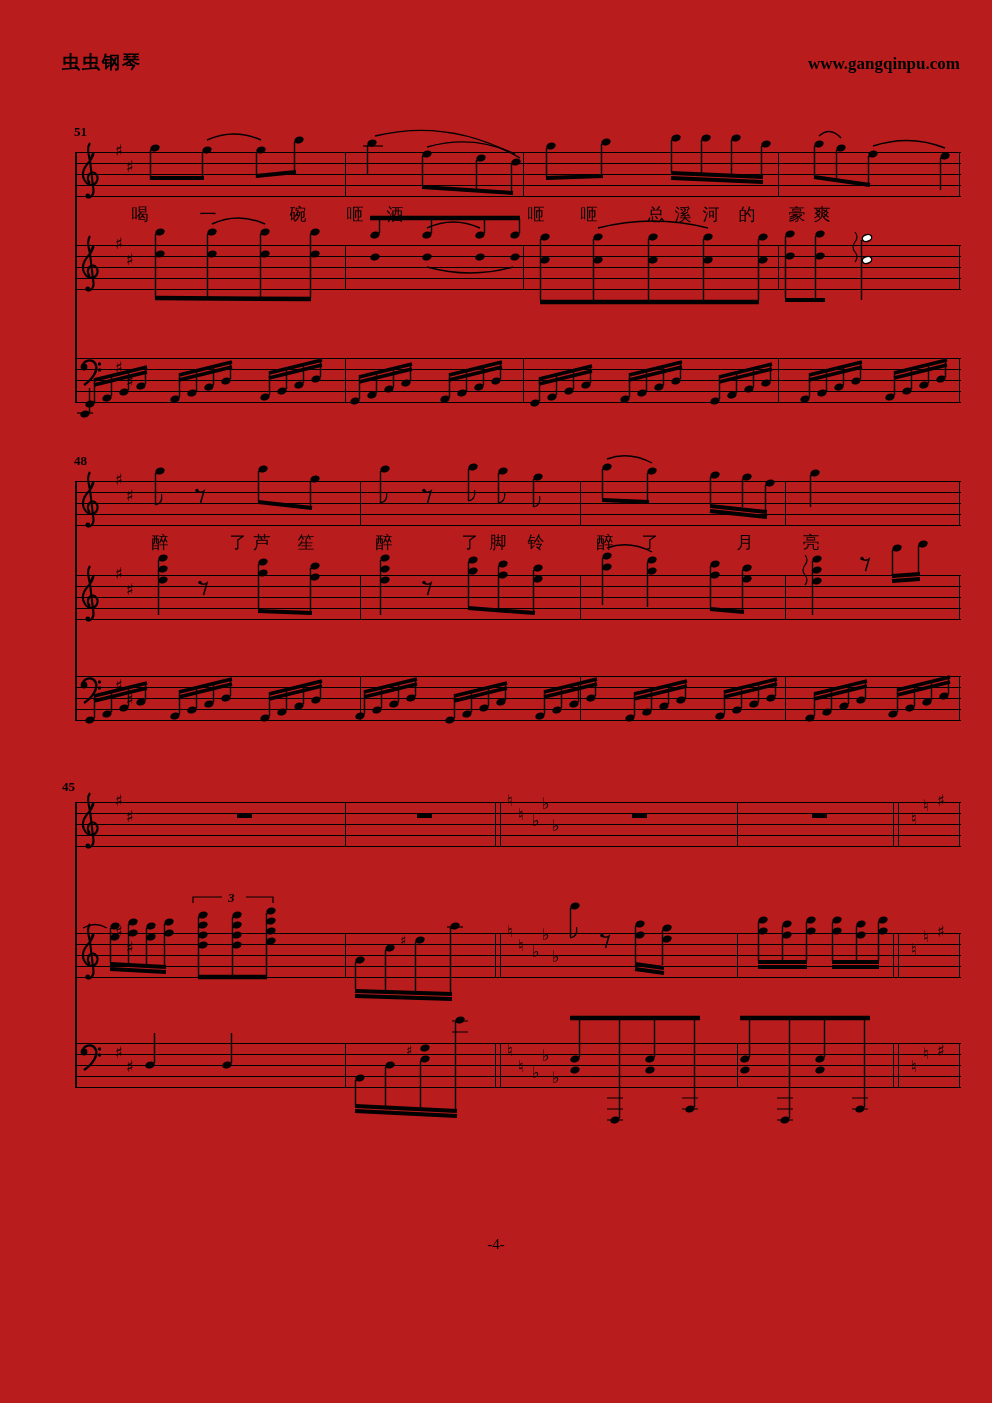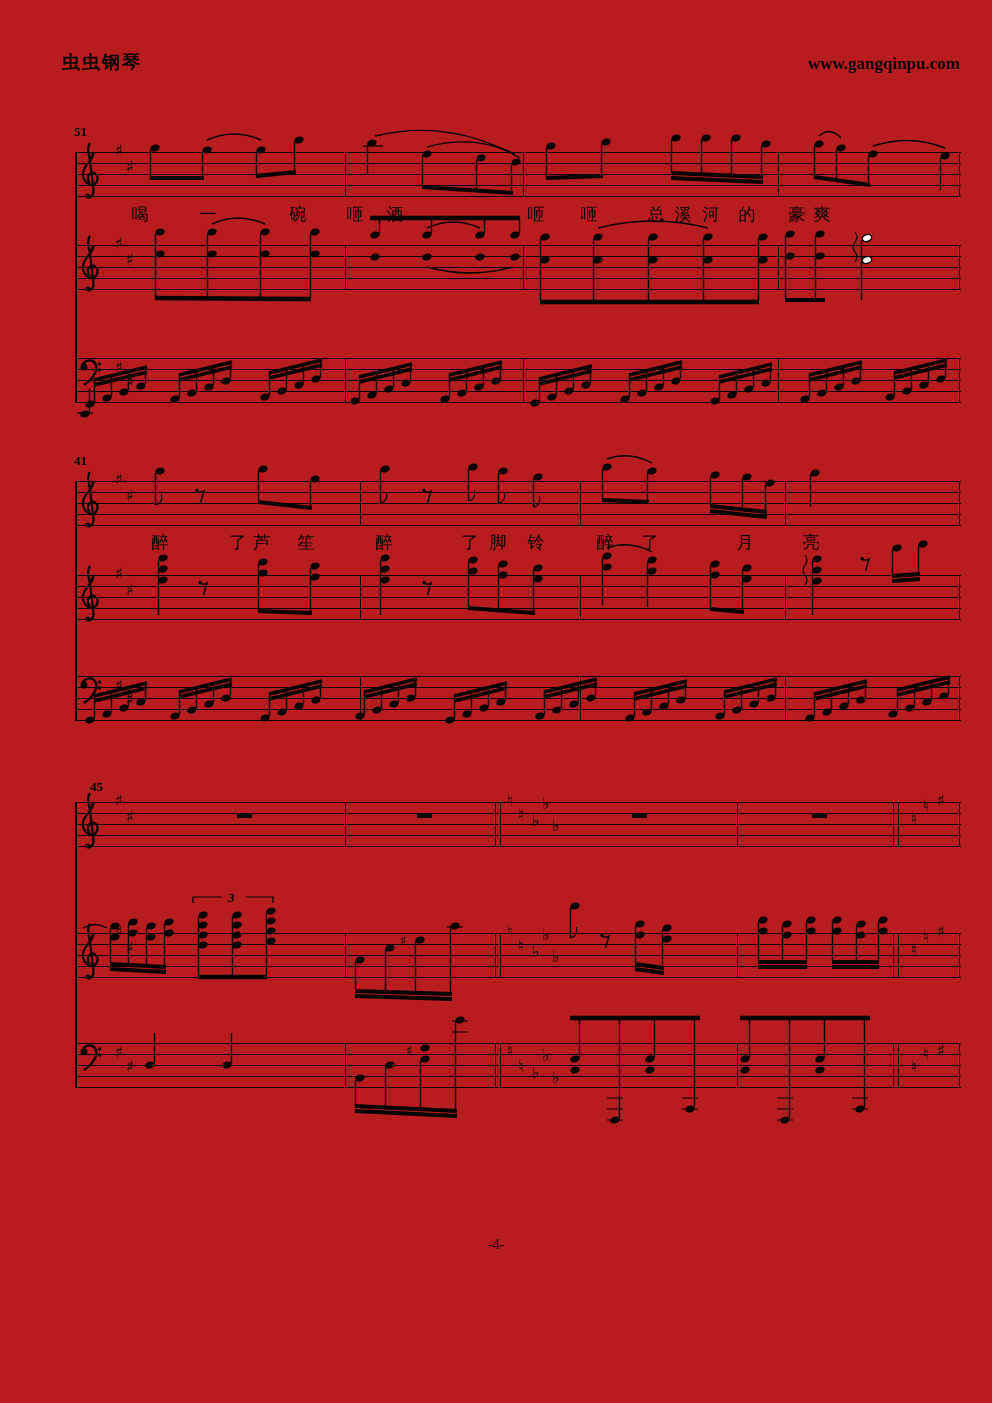--- a/index.html
+++ b/index.html
@@ -229,21 +229,21 @@
     <use href="#r16u" transform="translate(190,43)"></use>
       <use href="#r16u" transform="translate(280,47)"></use>
     <use href="#r16u" transform="translate(370,45)"></use>
       <use href="#r16u" transform="translate(460,49)"></use>
     <use href="#r16u" transform="translate(550,45)"></use>
       <use href="#r16u" transform="translate(640,47)"></use>
     <use href="#r16u" transform="translate(730,45)"></use>
       <use href="#r16u" transform="translate(815,43)"></use>
   </svg>
 
-  <div class="mnum" style="left:74px;top:453px">41</div>
+  <div class="mnum" style="left:74px;top:453px">48</div>
   <div class="sysline" style="top:481px;height:240px"></div>
 
   <div class="staff" style="top:481px">
     <svg class="clef" style="left:2px;top:-12px" width="26" height="64" viewBox="0 0 26 64">
         <use href="#tclef"></use>
       </svg>
     <span class="acc" style="left:40px;top:-9px">♯</span>
     <span class="acc" style="left:51px;top:7px">♯</span>
     <div class="bar" style="left:285px"></div>
     <div class="bar" style="left:505px"></div>
@@ -376,21 +376,21 @@
     <use href="#r16u" transform="translate(190,46)"></use>
       <use href="#r16u" transform="translate(285,44)"></use>
     <use href="#r16u" transform="translate(375,48)"></use>
       <use href="#r16u" transform="translate(465,44)"></use>
     <use href="#r16u" transform="translate(555,46)"></use>
       <use href="#r16u" transform="translate(645,44)"></use>
     <use href="#r16u" transform="translate(735,46)"></use>
       <use href="#r16u" transform="translate(818,42)"></use>
   </svg>
 
-  <div class="mnum" style="left:90px;top:779px">45</div>
+  <div class="mnum" style="left:62px;top:779px">45</div>
   <div class="sysline" style="top:802px;height:286px"></div>
 
   <div class="staff" style="top:802px">
     <svg class="clef" style="left:2px;top:-12px" width="26" height="64" viewBox="0 0 26 64">
         <use href="#tclef"></use>
       </svg>
     <span class="acc" style="left:40px;top:-9px">♯</span>
     <span class="acc" style="left:51px;top:7px">♯</span>
     <div class="wr" style="left:162px"></div>
     <div class="wr" style="left:342px"></div>

